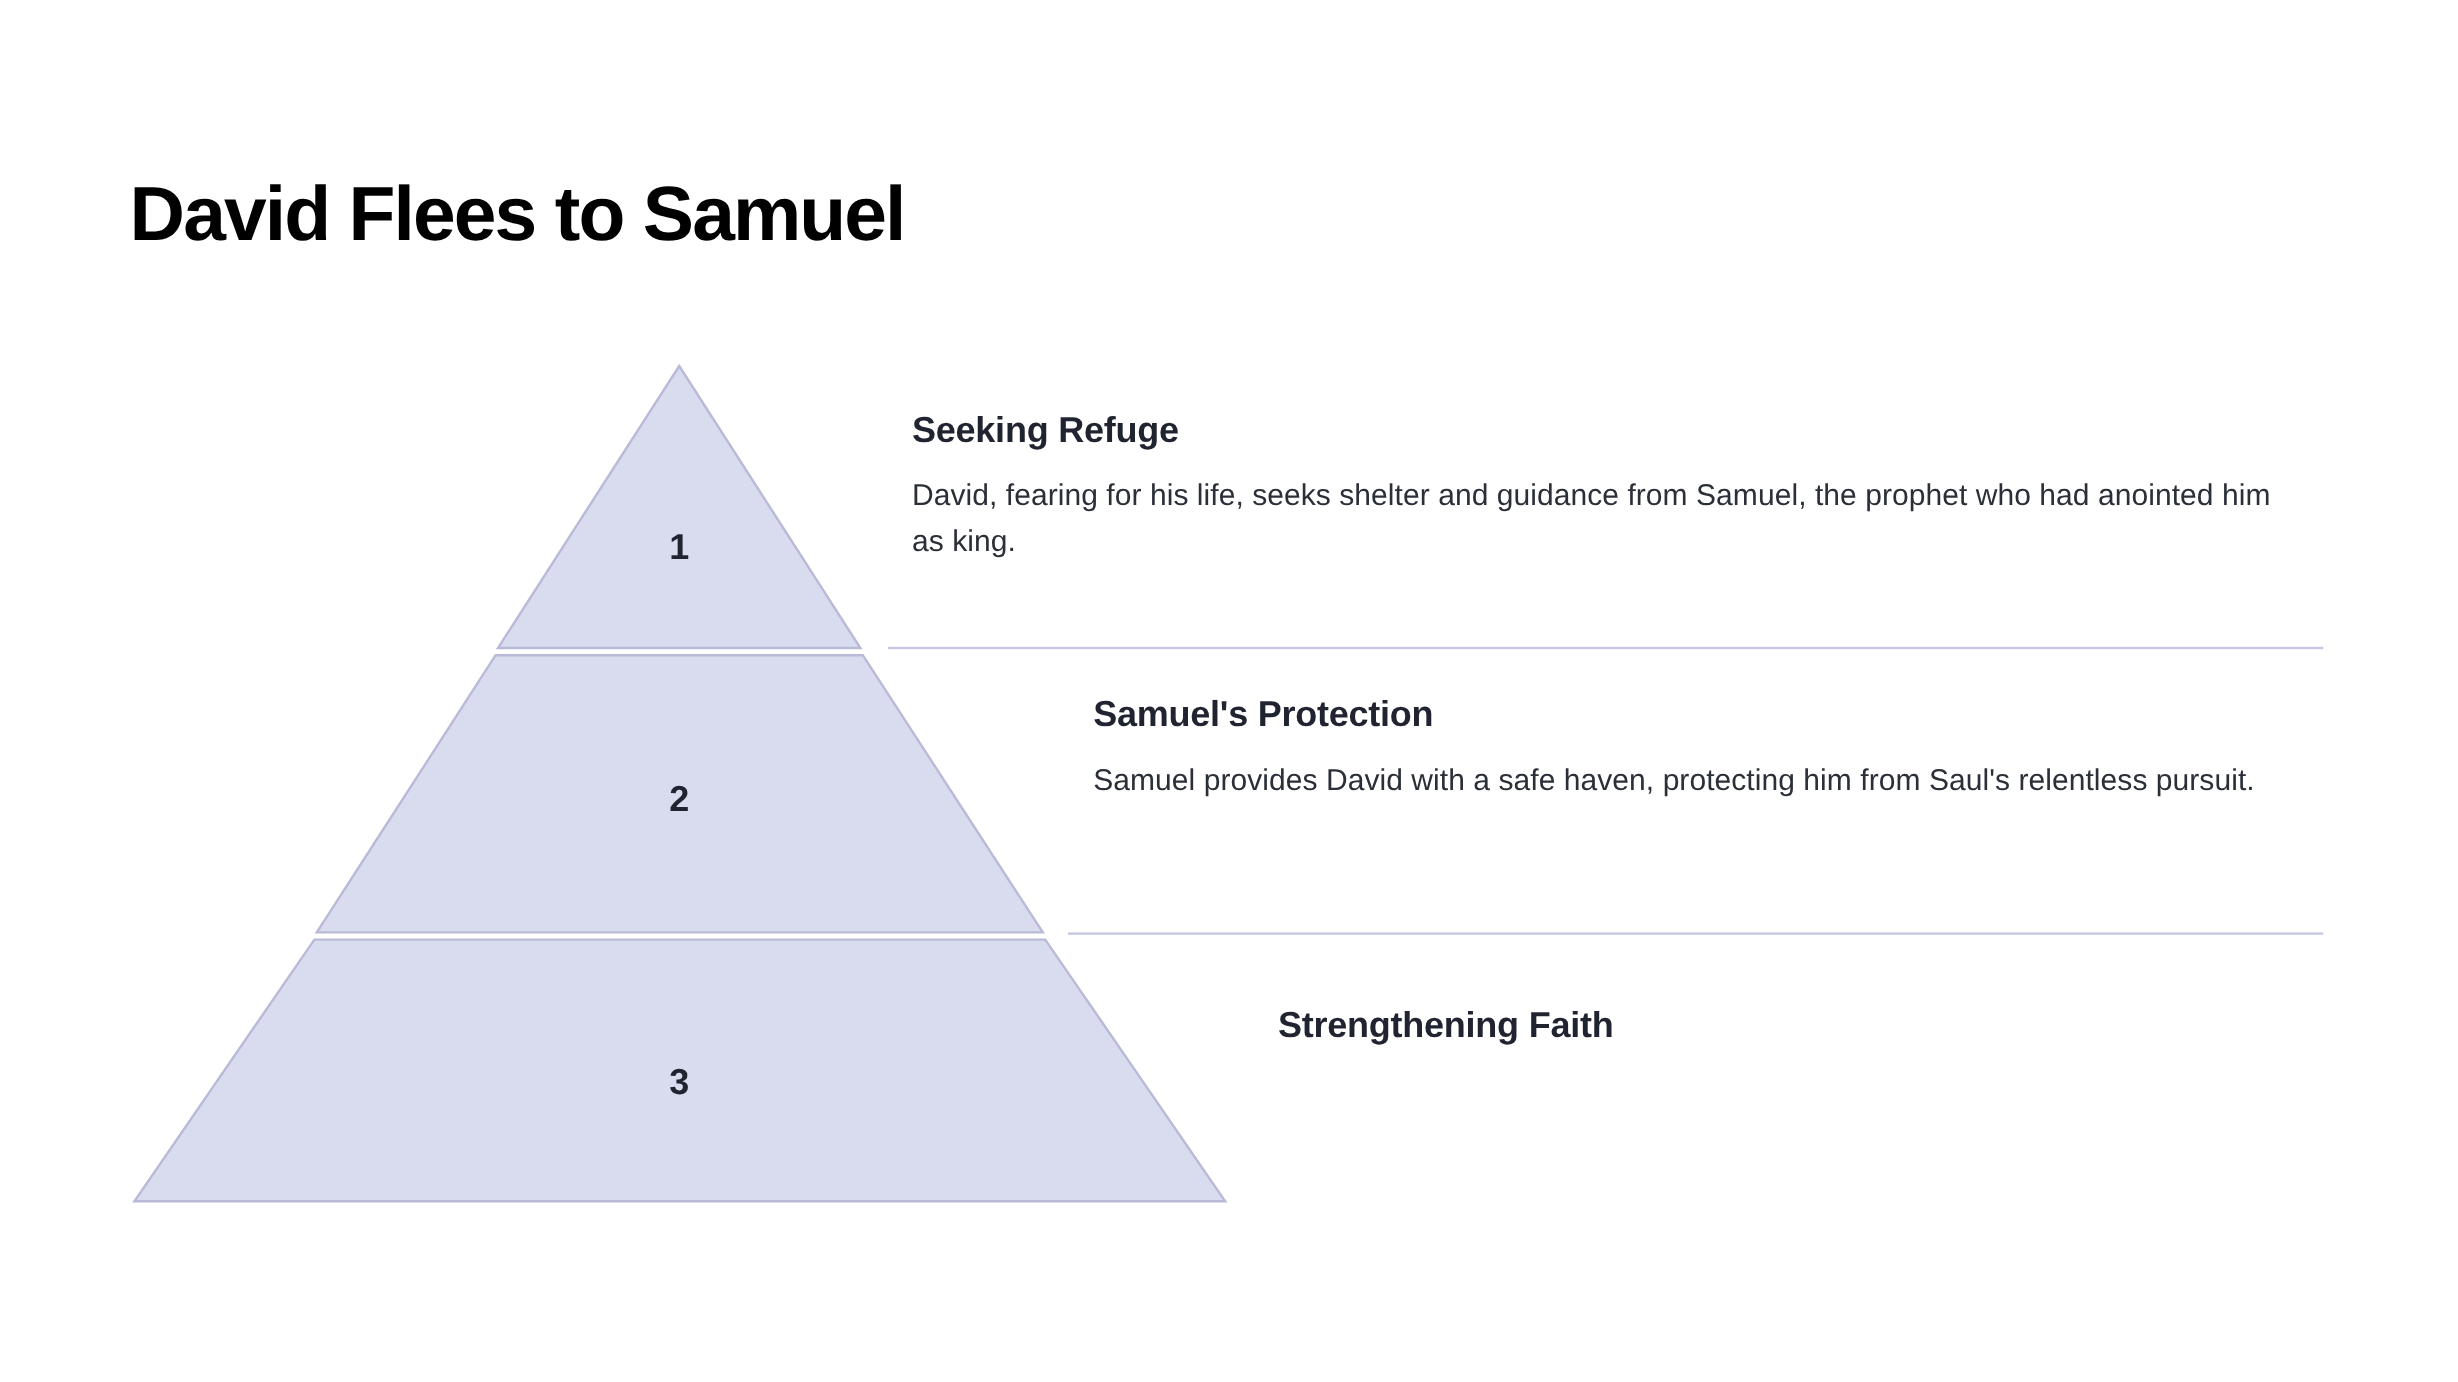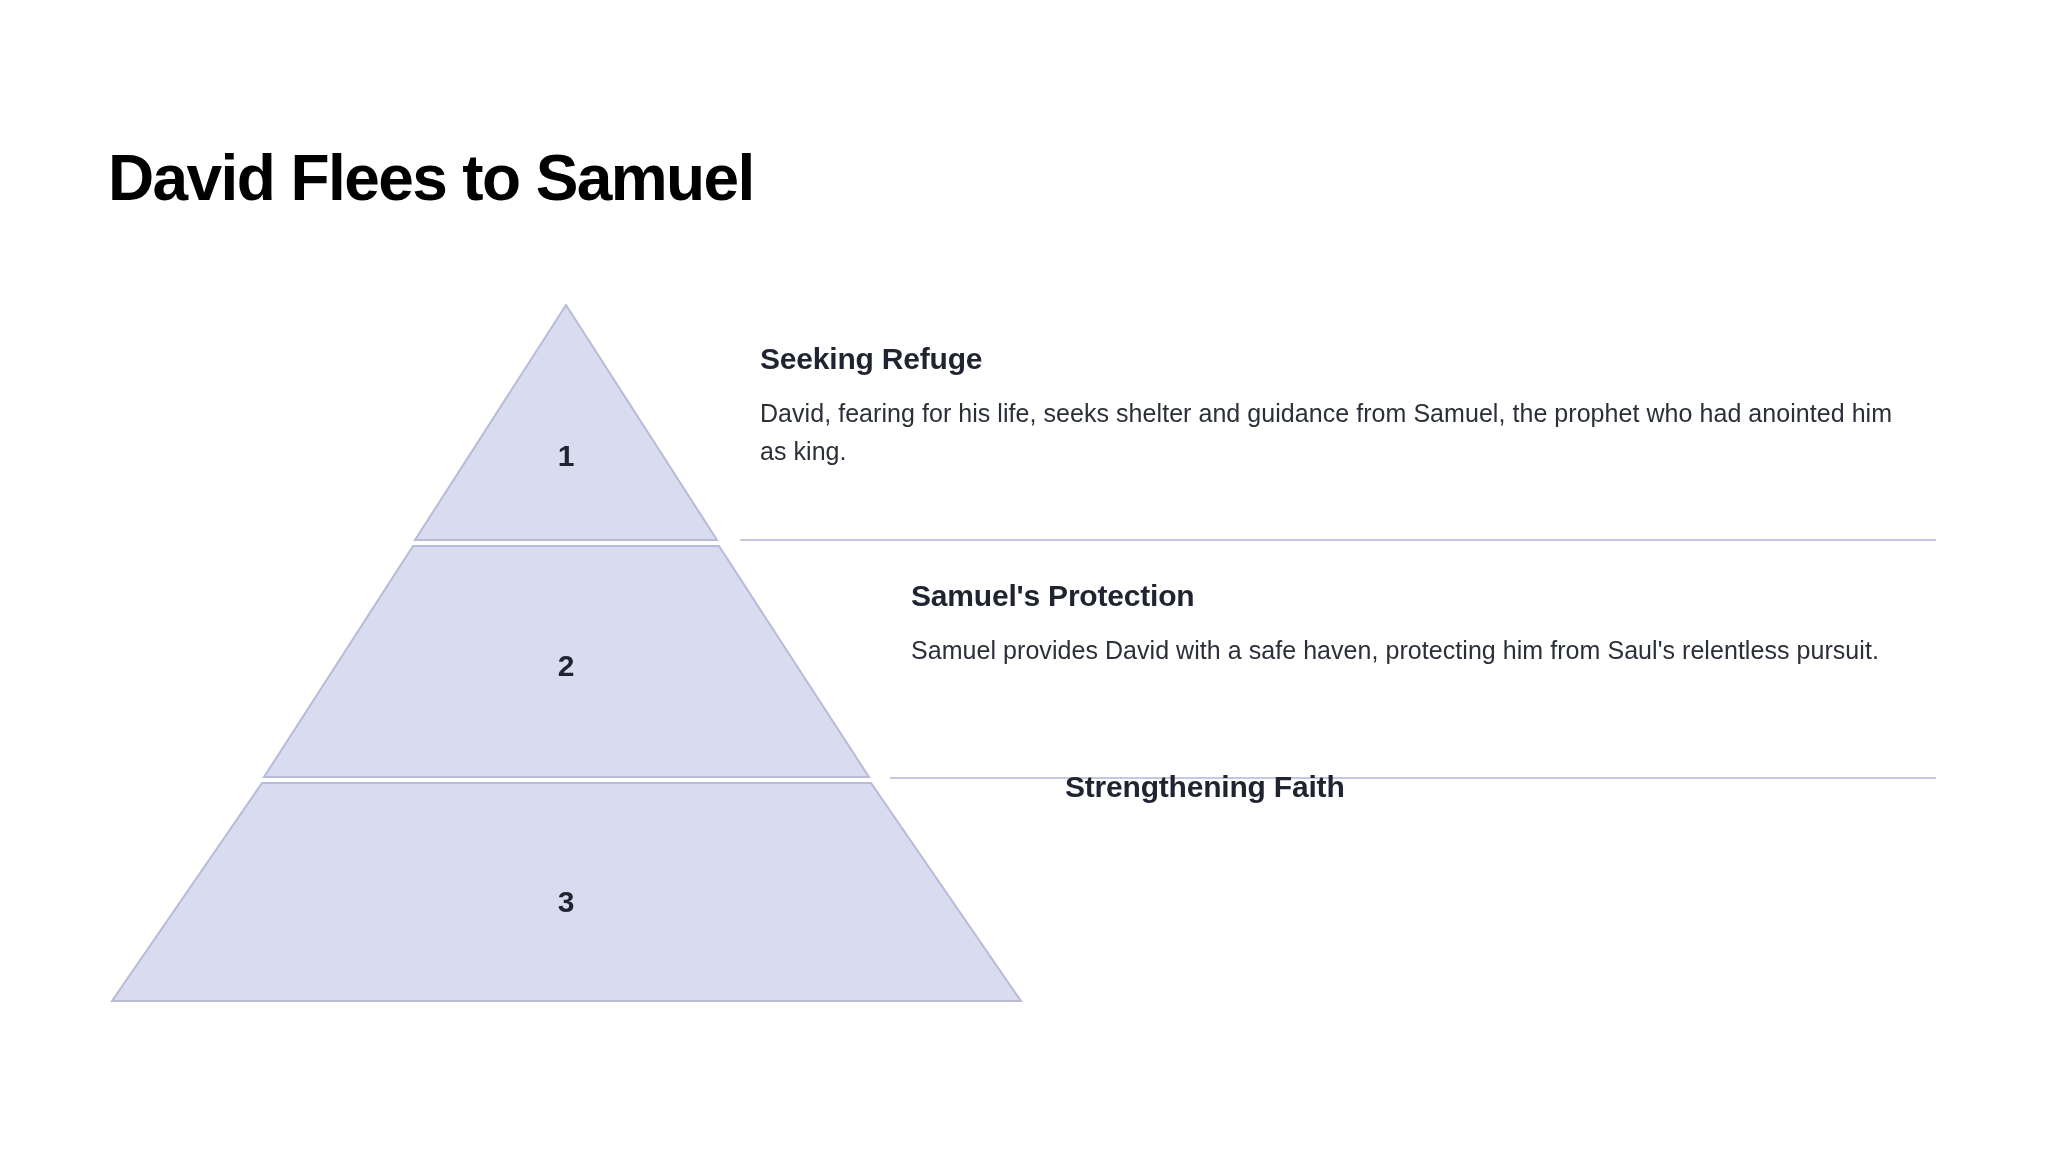--- a/index.html
+++ b/index.html
@@ -75,21 +75,21 @@
   .block-body {
     font-size: 25px;
     font-weight: 400;
     color: #2b2f38;
     line-height: 1.52;
     letter-spacing: 0.05px;
   }
 
   #block-1 { left: 760px; top: 340px; width: 1135px; }
   #block-2 { left: 911px; top: 577px; width: 1000px; }
-  #block-3 { left: 1065px; top: 768px; width: 890px; }
+  #block-3 { left: 1065px; top: 836px; width: 890px; }
 
   
   .divider {
     position: absolute;
     height: 2px;
     background: #c6c7e0;
   }
   #divider-1 { left: 740px; top: 539px; width: 1196px; }
   #divider-2 { left: 890px; top: 777px; width: 1046px; }
 </style>

